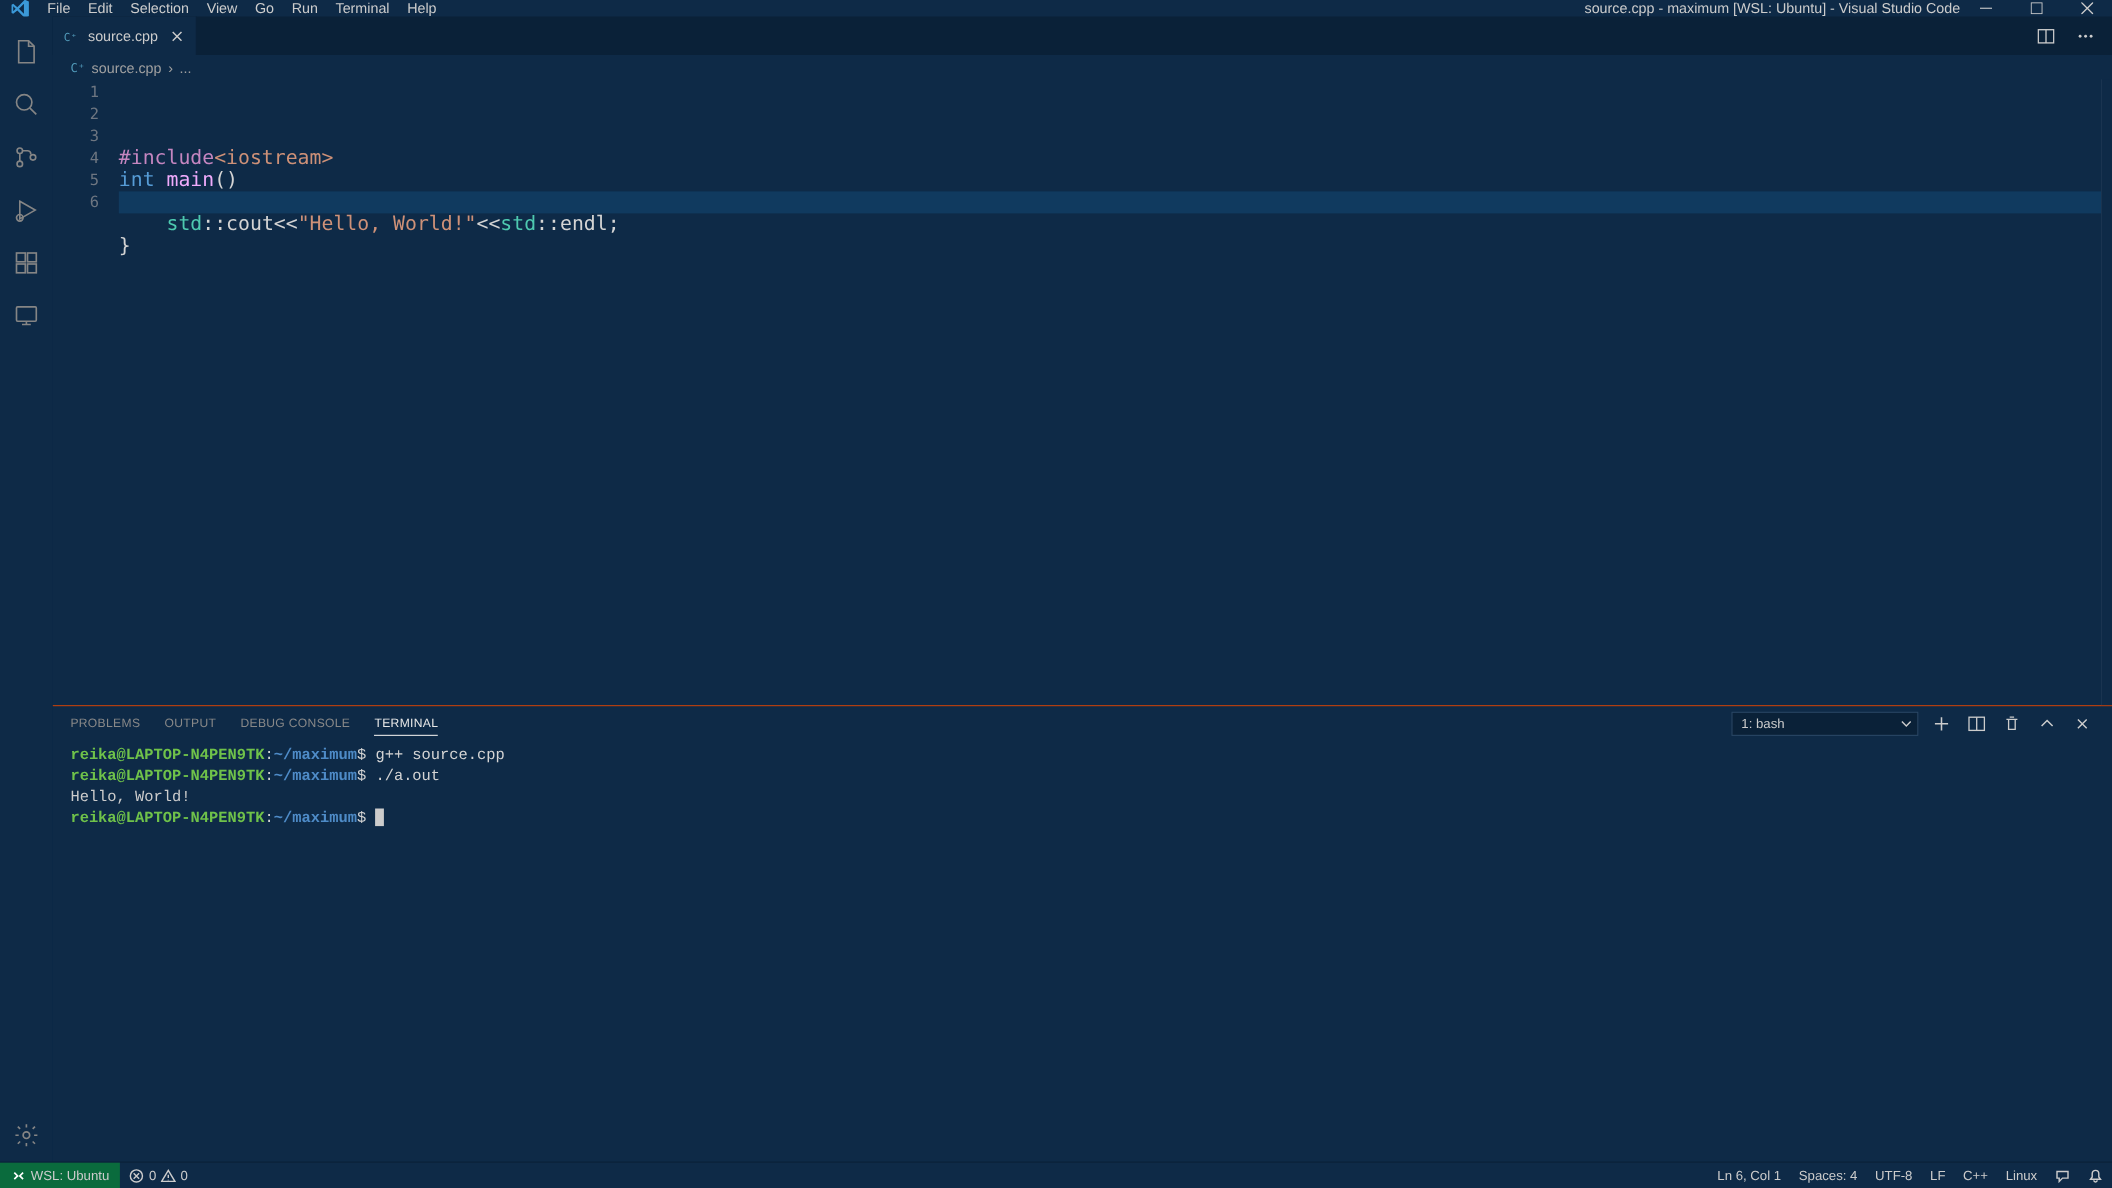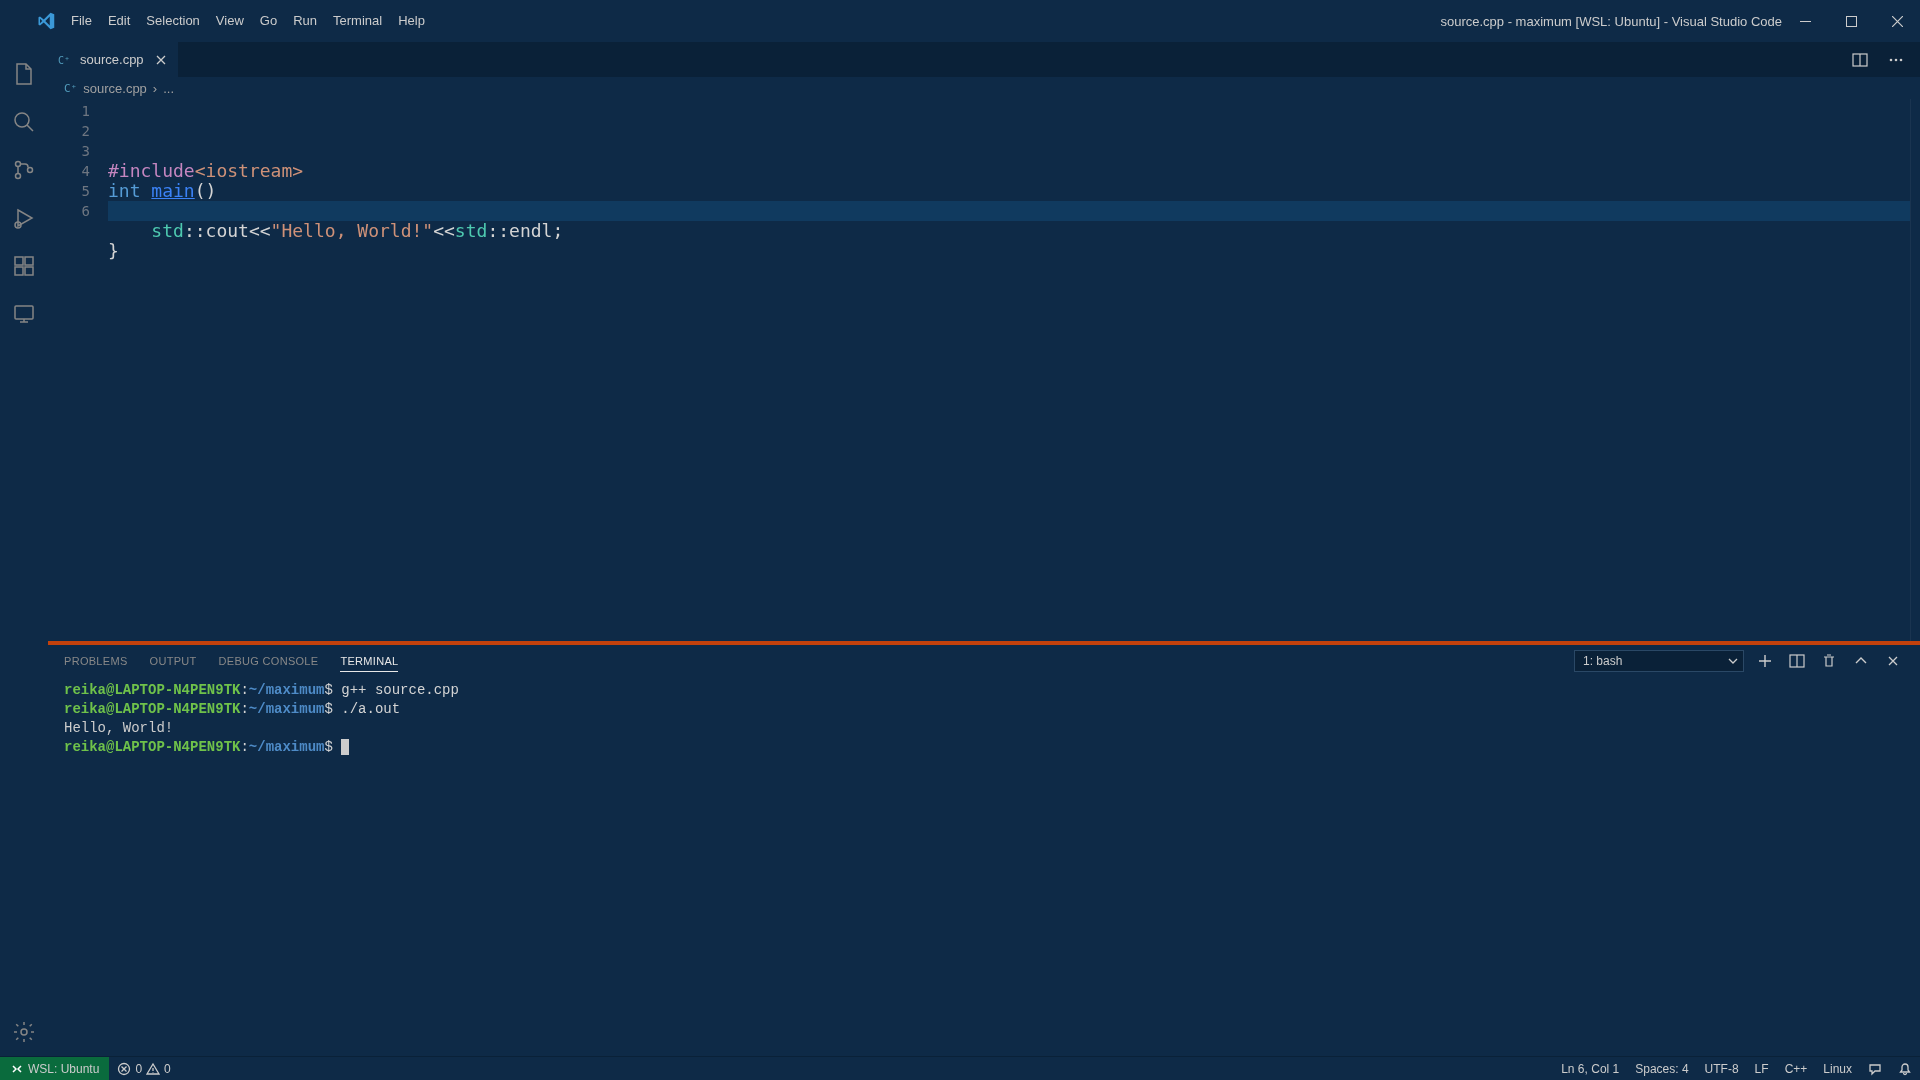--- a/index.html
+++ b/index.html
@@ -7,24 +7,23 @@
   width: 1920px; height: 1080px;
   font-family: 'Segoe UI', sans-serif;
   font-size: 13px;
   background: #0e2a47;
   color: #cccccc;
   overflow: hidden;
   display: flex; flex-direction: column;
 }
 
 .titlebar {
-  height: 42px; background: #0e2a47;
+  height: 15px; background: #0e2a47;
   display: flex; align-items: center;
   color: #cccccc;
-  margin-left: 28px;
 }
 .titlebar .logo { width: 35px; display:flex; justify-content:center; align-items:center; }
 .titlebar .menus { display: flex; }
 .titlebar .menu { padding: 0 8px; height:30px; line-height:30px; cursor:pointer; }
 .titlebar .title { flex:1; text-align:right; color:#cccccc; }
 .titlebar .win-controls { display:flex; }
 .titlebar .win-btn { width:46px; height:30px; display:flex; align-items:center; justify-content:center; cursor:pointer; }
 
 .main { flex:1; display:flex; min-height:0; }
 .activity-bar { width:48px; background:#0e2a47; display:flex; flex-direction:column; align-items:center; padding-top:8px; }
@@ -42,27 +41,27 @@
 
 .editor-wrap { flex:1; display:flex; min-height:0; position:relative; }
 .gutter { width:60px; text-align:right; padding-right:18px; color:#6e7681; font-family:Consolas,monospace; font-size:14px; line-height:20px; padding-top:2px; user-select:none; }
 .code { flex:1; font-family:Consolas,monospace; font-size:18px; line-height:20px; padding-top:2px; white-space:pre; color:#d4d4d4; position:relative; }
 .code .line { height:20px; }
 .code .current-line { background:#103a5f; position:absolute; left:0; right:0; height:20px; top:102px; }
 .minimap { width:10px; background:#0e2a47; border-left:1px solid rgba(255,255,255,0.05); }
 .tok-dir { color:#c586c0; }
 .tok-inc { color:#ce9178; }
 .tok-kw { color:#569cd6; }
-.tok-fn { color:#3b82f6;text-decoration:underline; }
+.tok-fn { color:#f0abfc; }
 .tok-ns { color:#4ec9b0; }
 .tok-op { color:#d4d4d4; }
 .tok-str { color:#ce9178; }
 .tok-punc { color:#d4d4d4; }
 
-.panel { height:415px; background:#0e2a47; border-top:4px solid #c2410c; display:flex; flex-direction:column; }
+.panel { height:415px; background:#0e2a47; border-top:1px solid #c2410c; display:flex; flex-direction:column; }
 .panel-tabs { height:32px; display:flex; align-items:center; padding:0 16px; gap:22px; font-size:11px; }
 .panel-tab { color:#888; cursor:pointer; letter-spacing:0.3px; padding:4px 0; }
 .panel-tab.active { color:#e7e7e7; border-bottom:1px solid #e7e7e7; }
 .panel-tabs .term-right { margin-left:auto; display:flex; align-items:center; gap:10px; }
 .term-select { background:#0a2138; border:1px solid #2a4866; color:#ccc; padding:3px 28px 3px 8px; font-size:12px; border-radius:0; min-width:170px; position:relative; }
 .term-select-wrap { position:relative; }
 .term-select-wrap .chev { position:absolute; right:6px; top:50%; transform:translateY(-50%); color:#ccc; pointer-events:none; }
 .term-btn { width:22px; height:22px; display:flex; align-items:center; justify-content:center; cursor:pointer; color:#ccc; }
 .terminal { flex:1; padding:4px 16px 0 16px; font-family:Liberation Mono, monospace; font-size:14px; line-height:19px; white-space:pre; overflow:hidden; }
 .term-user { color:#6fc24a; font-weight:bold; }

